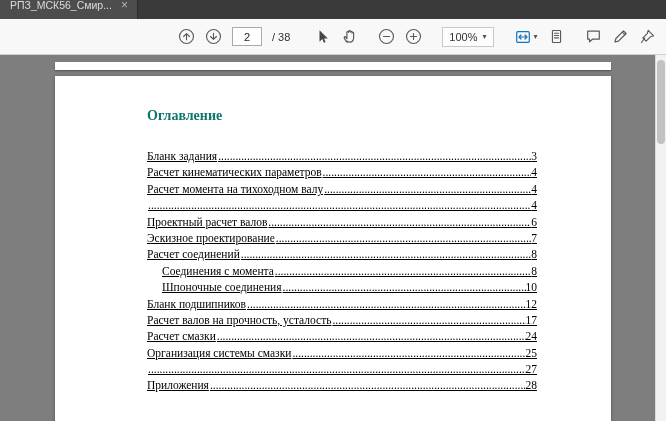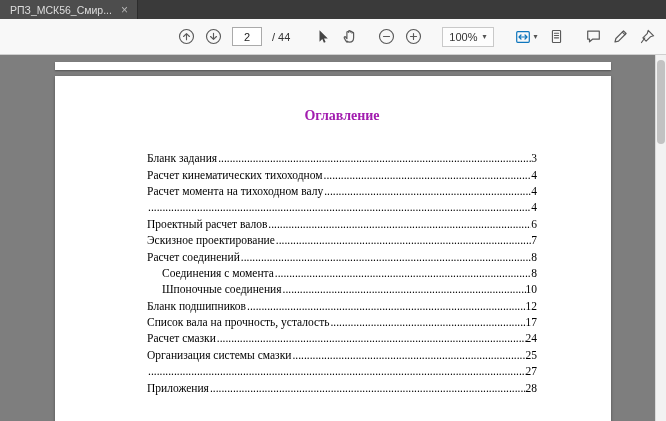--- a/index.html
+++ b/index.html
@@ -1,21 +1,21 @@
 <!DOCTYPE html>
 <html><head>
 <meta charset="utf-8">
 <style>
   * { margin:0; padding:0; box-sizing:border-box; }
   html,body { width:666px; height:421px; overflow:hidden; }
   body { font-family:"Liberation Sans", sans-serif; background:#7e7e7e; }
 
   
   .tabbar { height:19px; background:#3a3a3a; display:flex; align-items:stretch; }
-  .tab { display:flex; align-items:center; gap:9px; background:#4d4d4d; padding:0 9px 0 10px;
+  .tab { display:flex; align-items:flex-end; gap:9px; background:#4d4d4d; padding:0 9px 8px 10px;
          border-right:1px solid #2c2c2c; }
   .tab-title { color:#dcdcdc; font-size:10.5px; white-space:nowrap; }
   .tab-close { color:#b5b5b5; font-size:12px; line-height:1; cursor:pointer; }
 
   
   .toolbar { height:36px; background:#f8f8f8; border-bottom:1px solid #cfcfcf;
              display:flex; align-items:center; padding-left:178px; gap:10px; }
   .tb-btn { background:none; border:none; padding:0; width:19px; height:19px;
             display:flex; align-items:center; justify-content:center; cursor:pointer; }
   svg { display:block; }
@@ -29,24 +29,24 @@
   .sep { width:1px; height:20px; background:#d6d6d6; }
   .gap-lg { margin-left:14px; }
   .gap-sm { margin-left:10px; }
 
   
   .content { position:relative; height:366px; background:#7e7e7e; overflow:hidden; }
   .page-sliver { width:556px; height:8px; background:#fff; margin:7px auto 6px;
                  box-shadow:0 1px 2px rgba(0,0,0,.35); }
   .page { width:556px; height:352px; background:#fff; margin:0 auto; padding-top:32px;
           box-shadow:0 1px 3px rgba(0,0,0,.35); }
-  .doc-title { font-family:"Liberation Serif", serif; font-size:14px; font-weight:bold; color:#a21caf;
-               text-align:center; width:390px; margin:0 0 26px 92px; }
+  .doc-title { font-family:"Liberation Serif", serif; font-size:14px; font-weight:bold; color:#0f766e;
+               text-align:left; width:390px; margin:0 0 26px 92px; }
   .toc { width:390px; margin-left:92px; font-family:"Liberation Serif", serif; font-size:11.5px; color:#000; }
-  .toc-row { display:flex; align-items:center; height:16.4px; }
+  .toc-row { display:flex; align-items:flex-start; height:16.4px;text-decoration:underline; }
   .toc-row.indent { padding-left:15px; }
   .toc-label { white-space:nowrap; }
   .toc-leader { flex:1 1 auto; overflow:hidden; white-space:nowrap; padding:0 1px; }
   .toc-page { white-space:nowrap; }
 
   
   .scrollbar { position:absolute; top:0; right:0; width:11px; height:100%;
                background:#f2f2f2; border-left:1px solid #dadada; }
   .scroll-thumb { position:absolute; top:5px; left:1px; width:8px; height:84px;
                   background:#c2c2c2; border-radius:4px; }
@@ -73,21 +73,21 @@
     </button>
 
     <button class="tb-btn">
       <svg width="17" height="17" viewBox="0 0 18 18">
         <circle class="icon-stroke" cx="9" cy="9" r="7.4"></circle>
         <path class="icon-stroke" d="M9 5.5 V11.8 M5.9 9 L9 12.1 L12.1 9"></path>
       </svg>
     </button>
 
     <input class="page-input" value="2" style="">
-    <span class="page-count">/ 44</span>
+    <span class="page-count">/ 38</span>
 
     <button class="tb-btn gap-lg">
       <svg width="17" height="17" viewBox="0 0 17 17">
         <path fill="#454545" d="M5.5 2.2 L5.5 13.8 L8.3 11.1 L9.9 14.8 L11.6 14.1 L10 10.4 L13.8 10.4 Z"></path>
       </svg>
     </button>
 
     <button class="tb-btn">
       <svg width="17" height="17" viewBox="0 0 17 17">
         <path class="icon-stroke" d="M6.1 14.2 C5 13.2 3.9 11.3 3.3 9.9 c-.4-.9.8-1.6 1.4-.8 l1.2 1.6 V4.3 c0-1.1 1.7-1.1 1.7 0 V3.5 c0-1.1 1.7-1.1 1.7 0 v.6 c0-1 1.7-1 1.7 0 v1 c0-.9 1.6-.9 1.6 0 v4.7 c0 2.7-1.6 4.4-4 4.4 c-1.3 0-2.1-.4-2.5-1 z"></path>
@@ -170,21 +170,21 @@
     <div class="page">
       <div class="doc-title">Оглавление</div>
 
       <div class="toc">
         <div class="toc-row">
           <span class="toc-label">Бланк задания</span>
             <span class="toc-leader">........................................................................................................................................................................................................</span>
             <span class="toc-page">3</span>
         </div>
         <div class="toc-row">
-          <span class="toc-label">Расчет кинематических тихоходном</span>
+          <span class="toc-label">Расчет кинематических параметров</span>
             <span class="toc-leader">........................................................................................................................................................................................................</span>
             <span class="toc-page">4</span>
         </div>
         <div class="toc-row">
           <span class="toc-label">Расчет момента на тихоходном валу</span>
             <span class="toc-leader">........................................................................................................................................................................................................</span>
             <span class="toc-page">4</span>
         </div>
         <div class="toc-row">
             <span class="toc-leader">........................................................................................................................................................................................................</span>
@@ -214,21 +214,21 @@
           <span class="toc-label">Шпоночные соединения</span>
             <span class="toc-leader">........................................................................................................................................................................................................</span>
             <span class="toc-page">10</span>
         </div>
         <div class="toc-row">
           <span class="toc-label">Бланк подшипников</span>
             <span class="toc-leader">........................................................................................................................................................................................................</span>
             <span class="toc-page">12</span>
         </div>
         <div class="toc-row">
-          <span class="toc-label">Список вала на прочность, усталость</span>
+          <span class="toc-label">Расчет валов на прочность, усталость</span>
             <span class="toc-leader">........................................................................................................................................................................................................</span>
             <span class="toc-page">17</span>
         </div>
         <div class="toc-row">
           <span class="toc-label">Расчет смазки</span>
             <span class="toc-leader">........................................................................................................................................................................................................</span>
             <span class="toc-page">24</span>
         </div>
         <div class="toc-row">
           <span class="toc-label">Организация системы смазки</span>

